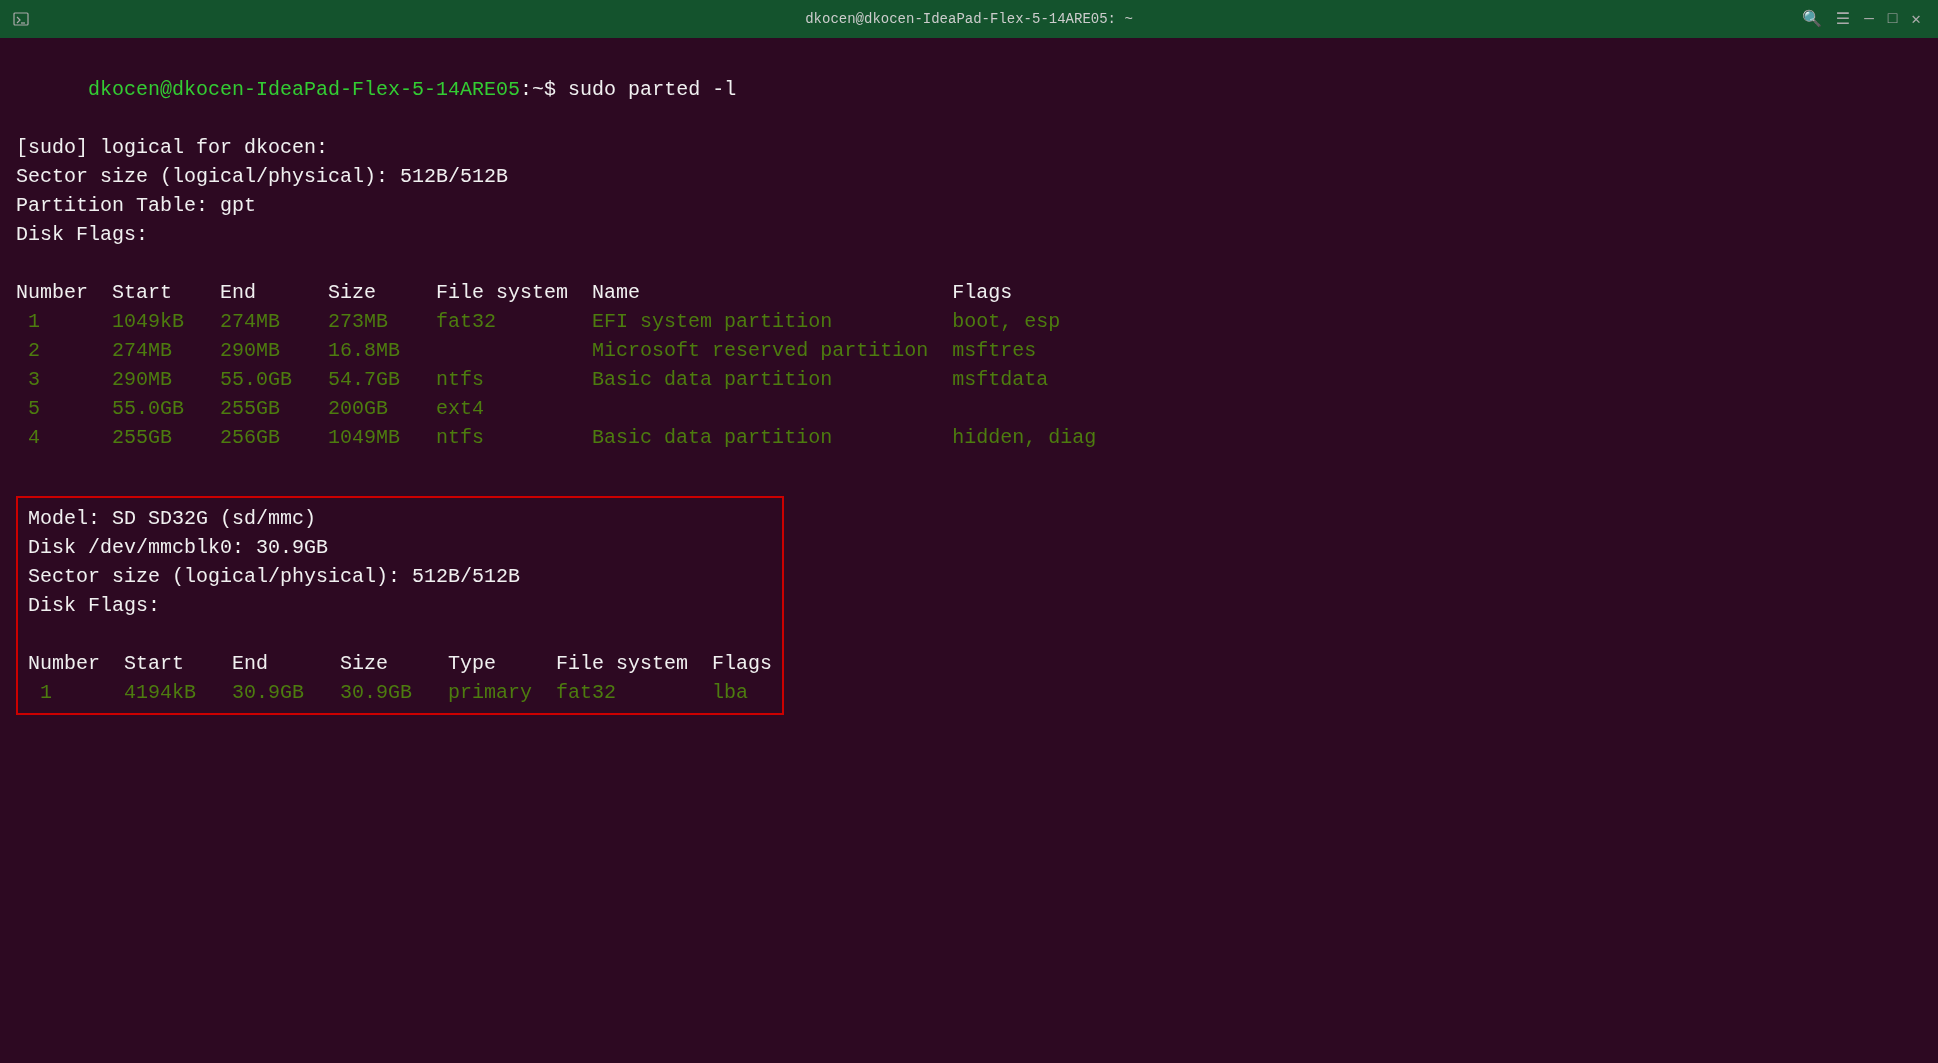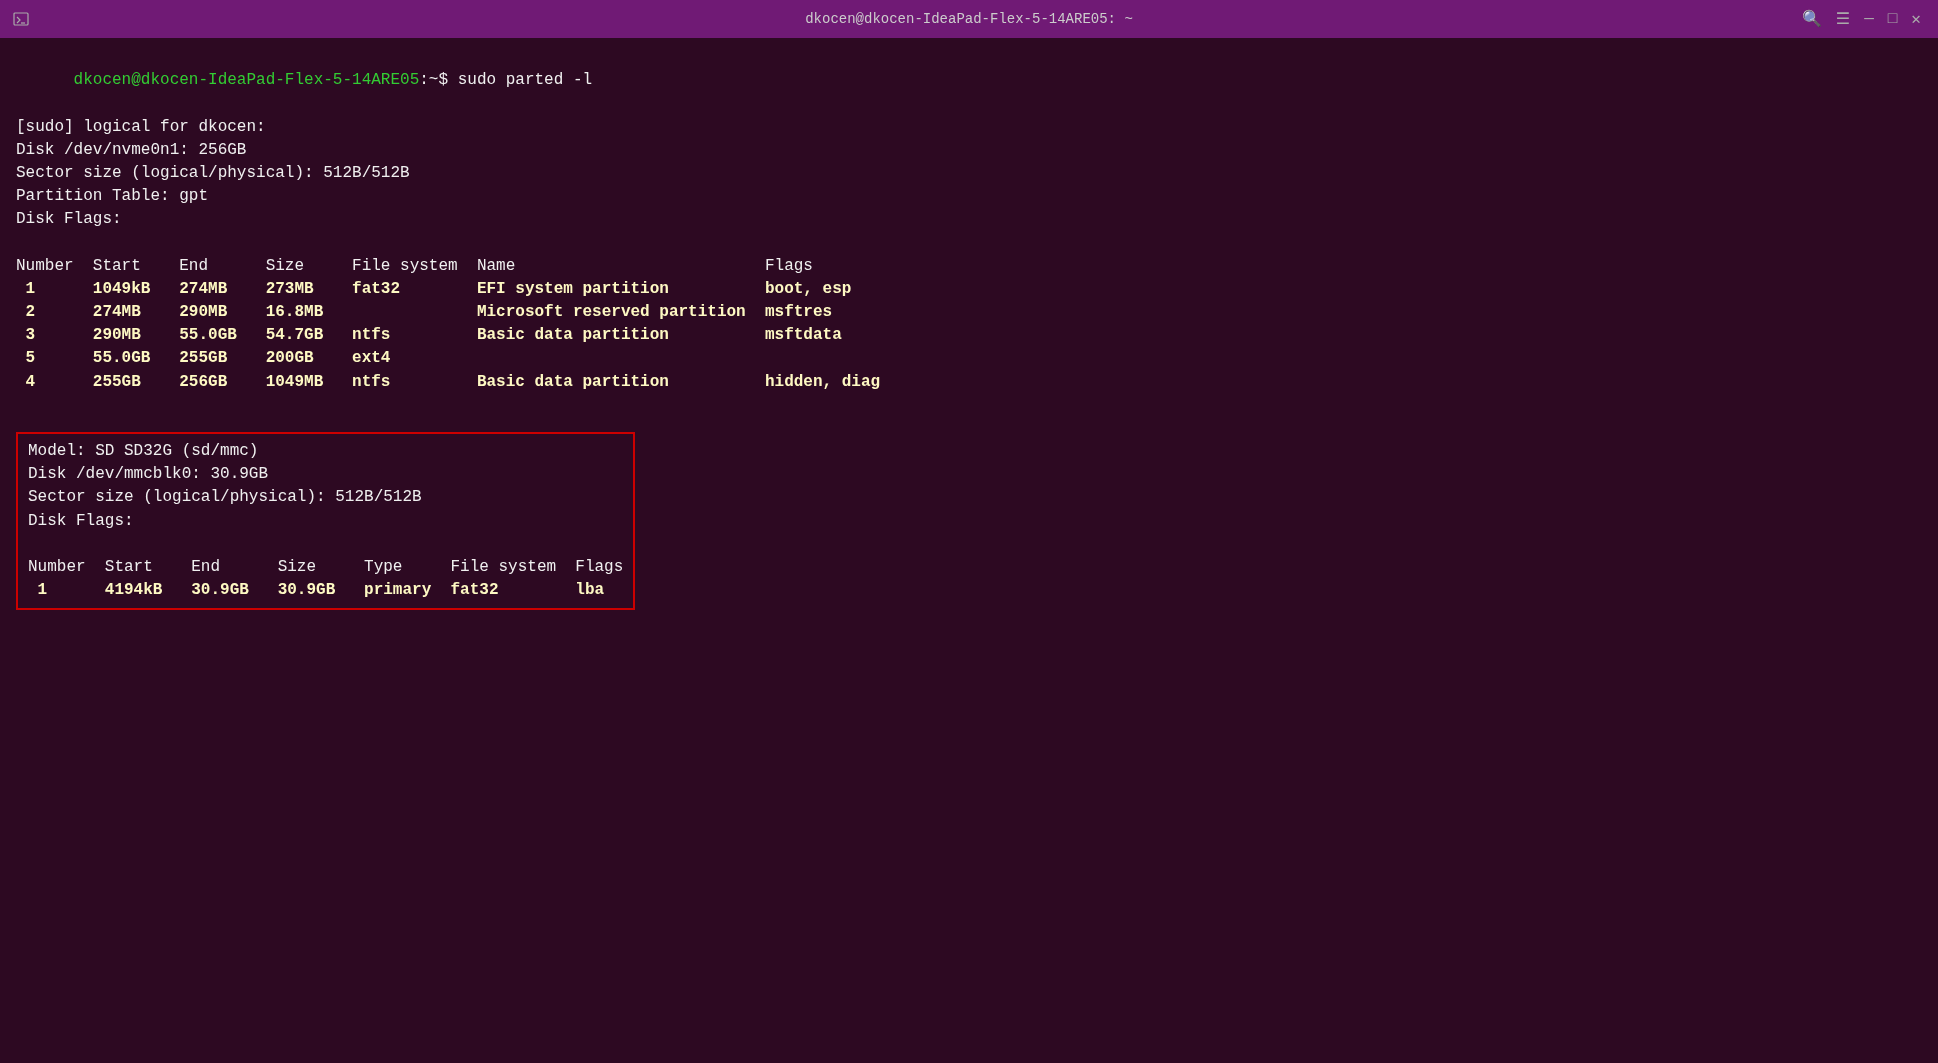--- a/index.html
+++ b/index.html
@@ -18,21 +18,21 @@
 
     .terminal-window {
       width: 1938px;
       height: 1063px;
       background-color: #2d0922;
       display: flex;
       flex-direction: column;
     }
 
     .title-bar {
-      background-color: #701a75;
+      background-color: #14532d;
       height: 38px;
       display: flex;
       align-items: center;
       justify-content: space-between;
       padding: 0 12px;
       flex-shrink: 0;
     }
 
     .title-bar-left {
       display: flex;
@@ -51,21 +51,21 @@
     .title-bar-icon svg {
       width: 16px;
       height: 16px;
       fill: #aaa;
     }
 
     .terminal-content {
       flex: 1;
       padding: 8px 16px;
       color: #f0f0f0;
-      font-size: 16px;
+      font-size: 20px;
       line-height: 1.45;
       overflow: hidden;
     }
 
     .prompt-user {
       color: #33cc33;
     }
 
     .prompt-separator {
       color: #f0f0f0;
@@ -89,22 +89,21 @@
       padding: 6px 10px;
       display: inline-block;
       margin-top: 15px;
     }
 
     .table-header {
       color: #f0f0f0;
     }
 
     .table-row {
-      color: #fef9c3;
-      font-weight: bold;
+      color: #4d7c0f;
     }
 
     .title-center {
       position: absolute;
       left: 50%;
       transform: translateX(-50%);
       color: #cccccc;
       font-size: 14px;
       font-family: 'Courier New', Courier, monospace;
       white-space: nowrap;
@@ -151,21 +150,20 @@
   </div>
 
   <div class="terminal-content">
     
     <span class="line">
       <span class="prompt-user">dkocen@dkocen-IdeaPad-Flex-5-14ARE05</span><span class="prompt-separator">:~$</span><span class="prompt-command"> sudo parted -l</span>
     </span>
 
     
     <span class="line">[sudo] logical for dkocen:</span>
-    <span class="line">Disk /dev/nvme0n1: 256GB</span>
     <span class="line">Sector size (logical/physical): 512B/512B</span>
     <span class="line">Partition Table: gpt</span>
     <span class="line">Disk Flags:</span>
 
     <div class="empty-line"></div>
 
     
     <span class="line table-header">Number  Start    End      Size     File system  Name                          Flags</span>
     <span class="line table-row"> 1      1049kB   274MB    273MB    fat32        EFI system partition          boot, esp</span>
     <span class="line table-row"> 2      274MB    290MB    16.8MB                Microsoft reserved partition  msftres</span>

